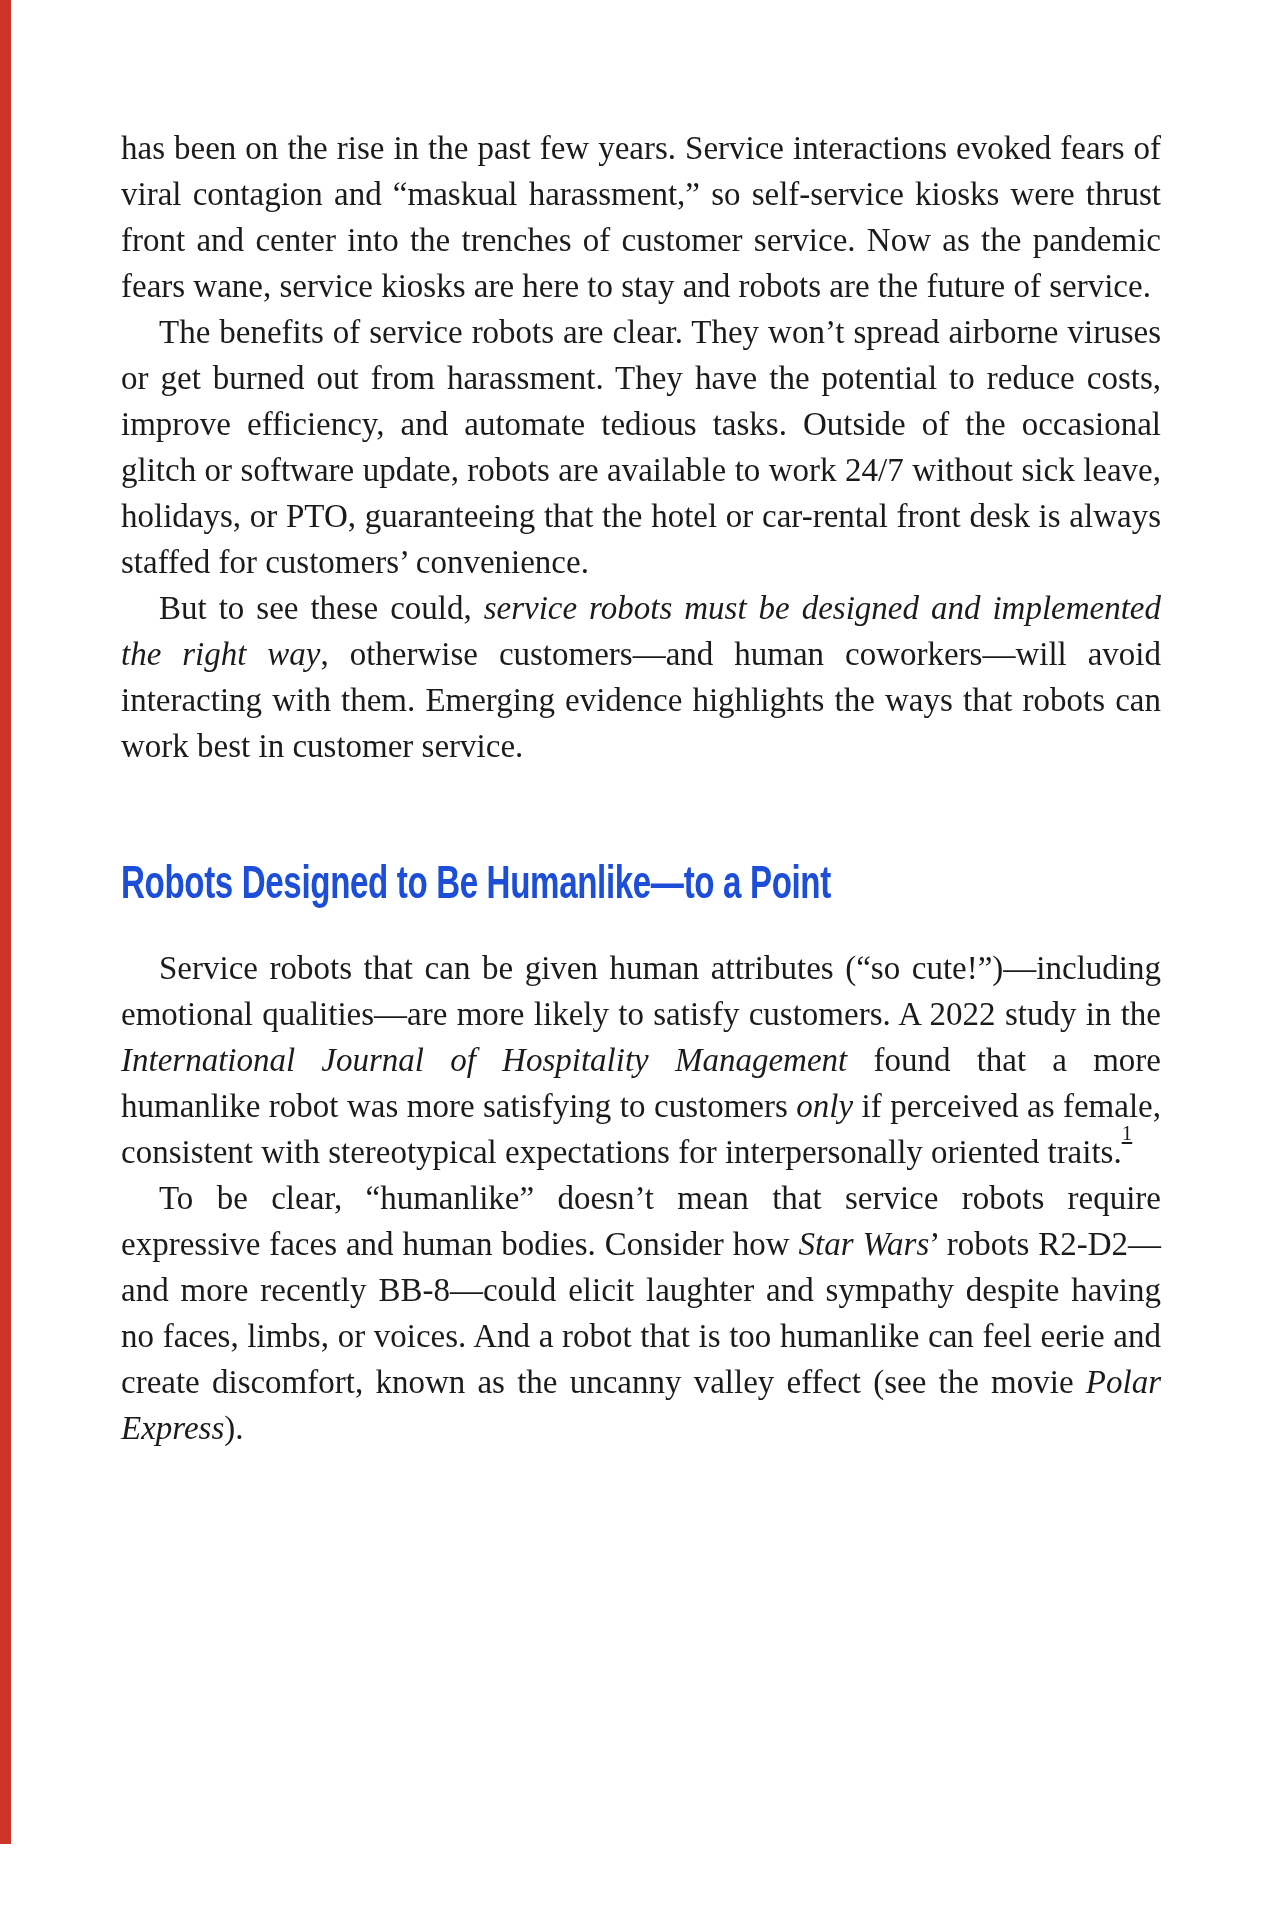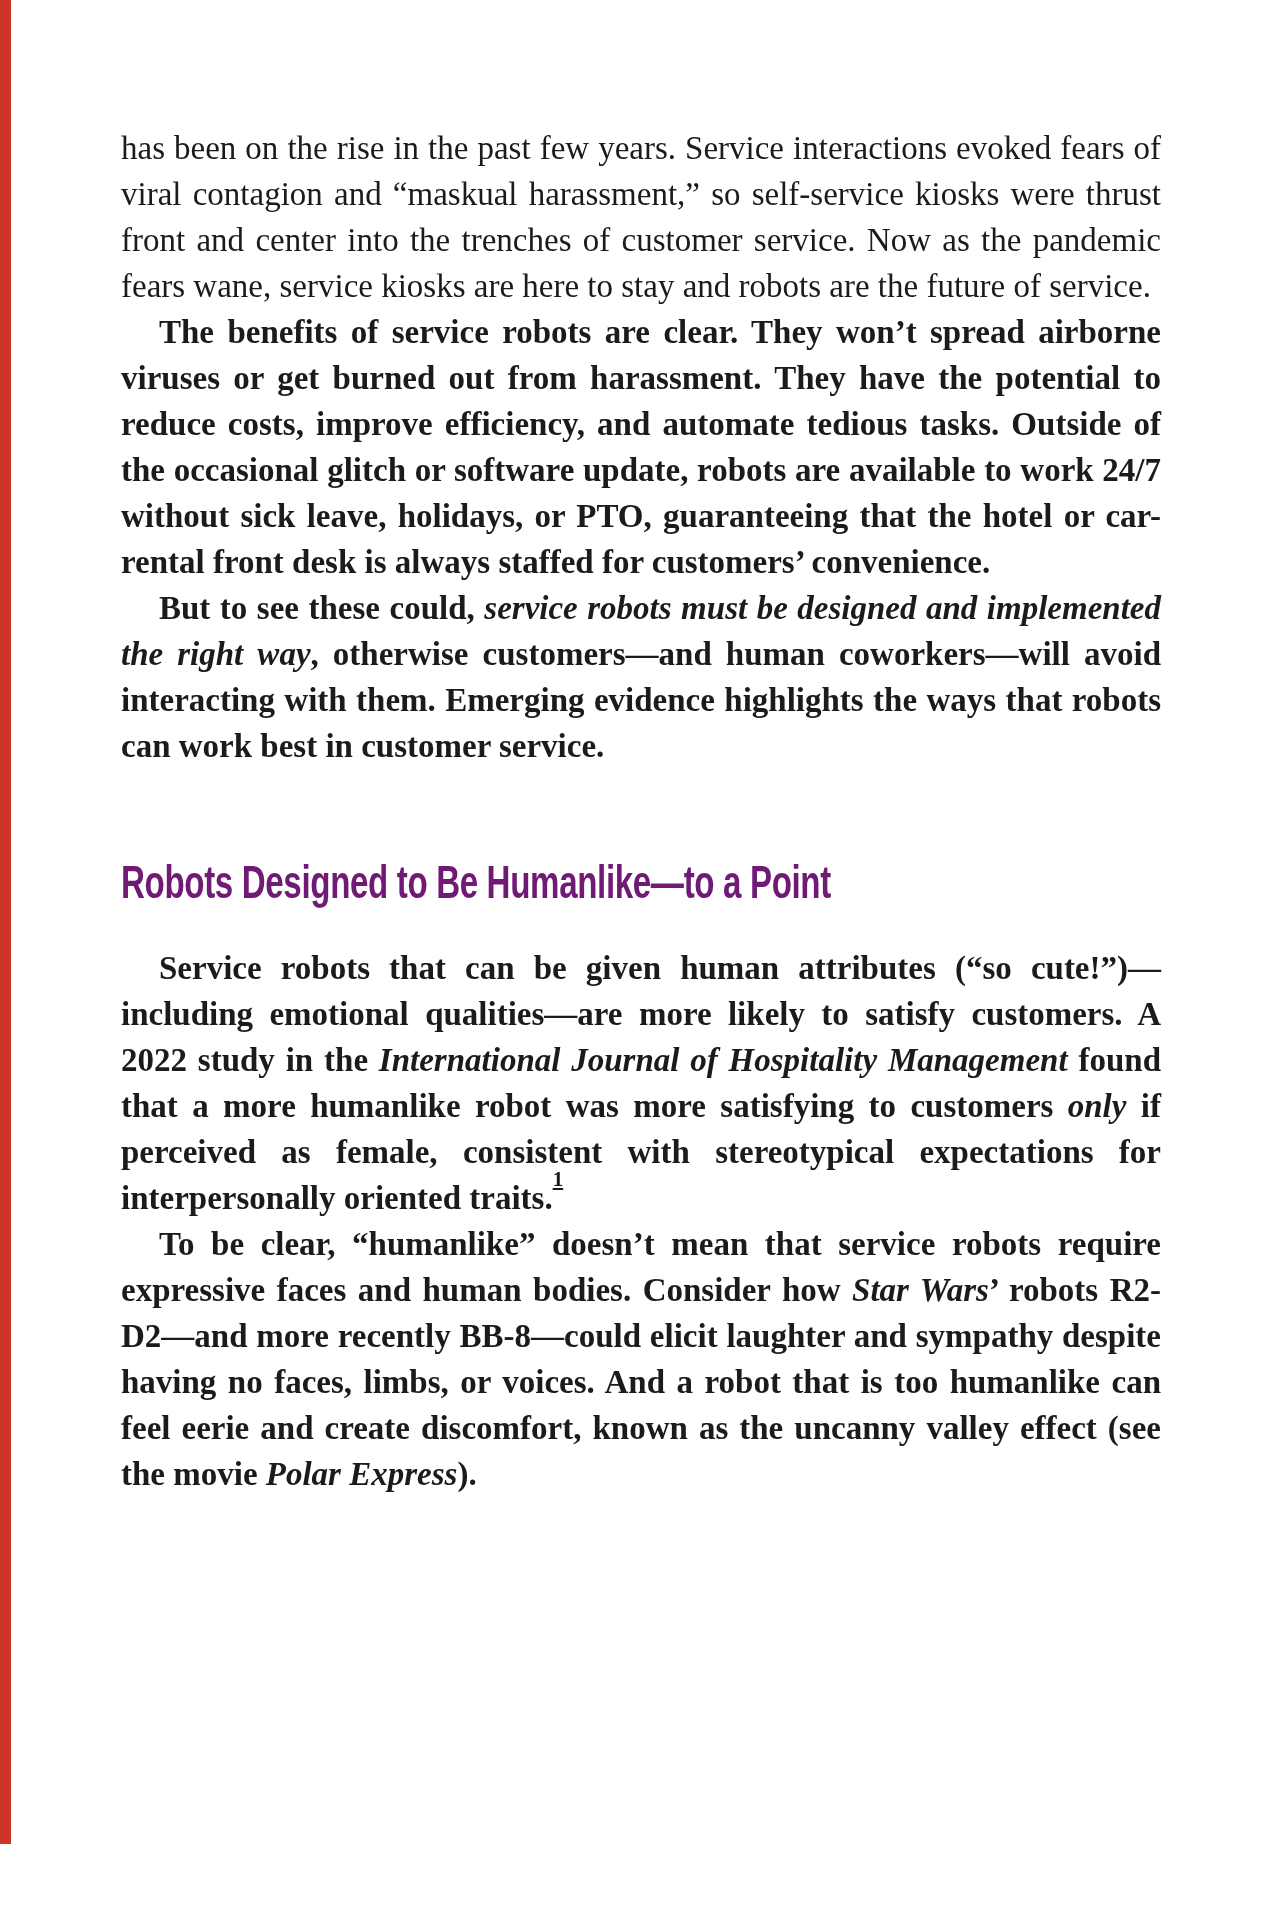--- a/index.html
+++ b/index.html
@@ -23,29 +23,29 @@
     width: 1040px;
     color: #1b1b1b;
   }
   .content p {
     margin: 0;
     font-size: 33px;
     line-height: 46px;
     text-align: justify;
     text-justify: inter-word;
   }
-  .content p.indent { text-indent: 38px; font-weight: bold; }
+  .content p.indent { text-indent: 38px; }
   .content em { font-style: italic; }
   .section-heading {
     margin: 85px 0 35px 0;
     font-family: "Liberation Sans", sans-serif;
     font-weight: bold;
     font-size: 46px;
     line-height: 56px;
-    color: #701a75;
+    color: #1d4ed8;
     white-space: nowrap;
     letter-spacing: -0.5px;
   }
   .section-heading .condense {
     display: inline-block;
     transform: scaleX(0.72);
     transform-origin: 0 50%;
   }
   .footnote-ref {
     font-size: 21px;

